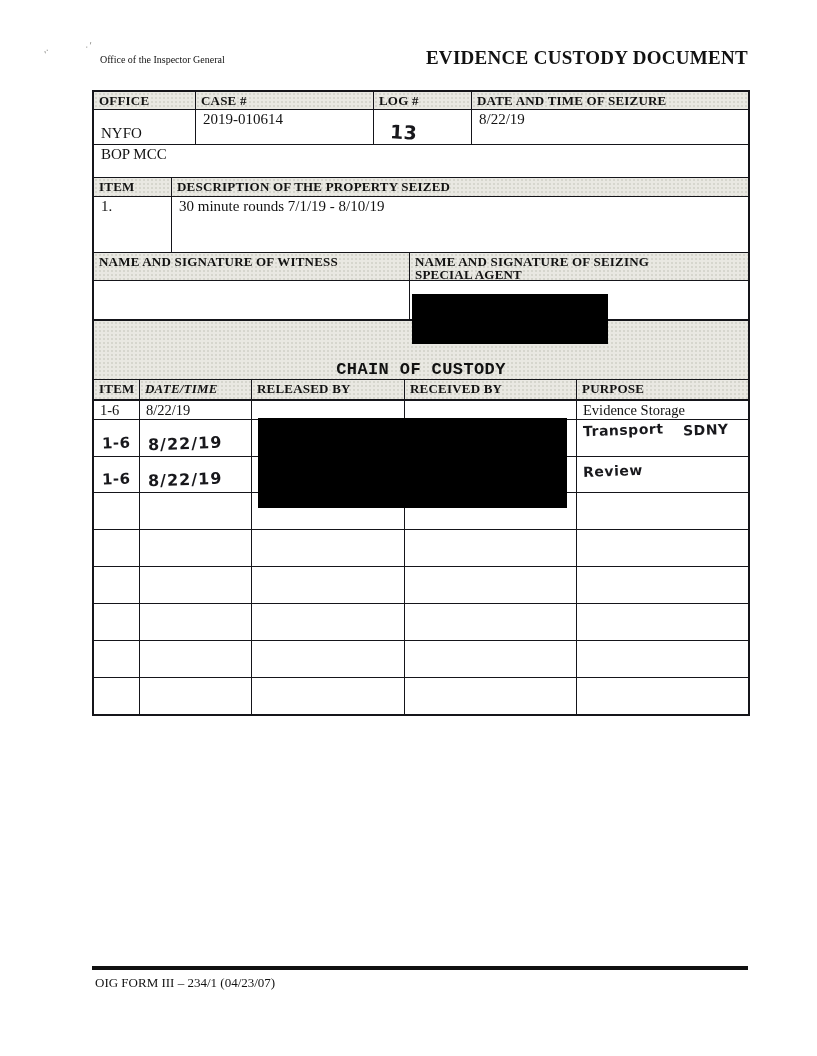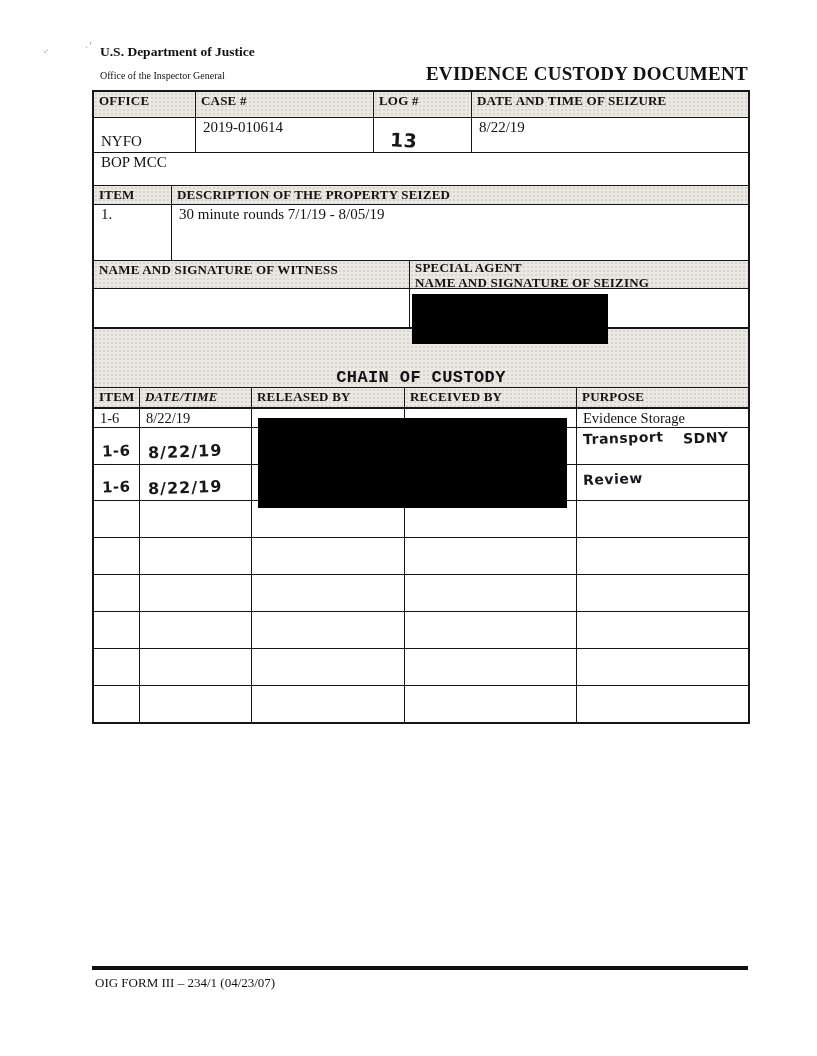--- a/index.html
+++ b/index.html
@@ -64,30 +64,29 @@
 </style>
 </head>
 <body>
 
 <div class="page">
 
   <span class="artifact" style="left:42px;top:44px;transform:rotate(-30deg);">,.</span>
   <span class="artifact" style="left:86px;top:40px;transform:rotate(15deg);">.'</span>
 
   <div class="hdr-block">
-    <div class="agency1">U.S. Department of Justice</div>
     <div class="hdr-line2">
       <span class="agency2">Office of the Inspector General</span>
       <span class="doc-title">EVIDENCE CUSTODY DOCUMENT</span>
     </div>
   </div>
 
   <div class="formtbl">
 
-    <div class="trow" style="height:26px;">
+    <div class="trow" style="height:18px;">
       <div class="tc shaded lbl" style="width:102px;">OFFICE</div>
       <div class="tc shaded lbl" style="width:178px;">CASE #</div>
       <div class="tc shaded lbl" style="width:98px;">LOG #</div>
       <div class="tc shaded lbl last">DATE AND TIME OF SEIZURE</div>
     </div>
 
     <div class="trow" style="height:35px;">
       <div class="tc" style="width:102px;">
         <span class="vb">NYFO</span>
       </div>
@@ -115,31 +114,31 @@
     <div class="trow" style="height:19px;">
       <div class="tc shaded lbl" style="width:78px;">ITEM</div>
       <div class="tc shaded lbl last">DESCRIPTION OF THE PROPERTY SEIZED</div>
     </div>
 
     <div class="trow" style="height:56px;">
       <div class="tc" style="width:78px;">
         <div class="v">1.</div>
       </div>
       <div class="tc last">
-        <div class="v">30 minute rounds 7/1/19 - 8/05/19</div>
+        <div class="v">30 minute rounds 7/1/19 - 8/10/19</div>
       </div>
     </div>
 
     <div class="trow" style="height:28px;">
       <div class="tc shaded" style="width:316px;">
         <div class="lbl2">NAME AND SIGNATURE OF WITNESS</div>
       </div>
       <div class="tc shaded last">
+        <div class="lbl2">NAME AND SIGNATURE OF SEIZING</div>
         <div class="lbl2" style="padding-top:0;">SPECIAL AGENT</div>
-        <div class="lbl2">NAME AND SIGNATURE OF SEIZING</div>
       </div>
     </div>
 
     <div class="trow thick" style="height:40px;">
       <div class="tc" style="width:316px;"></div>
       <div class="tc last"></div>
     </div>
 
     <div class="trow shaded band" style="height:59px;">
       <span class="band-title">CHAIN OF CUSTODY</span>

